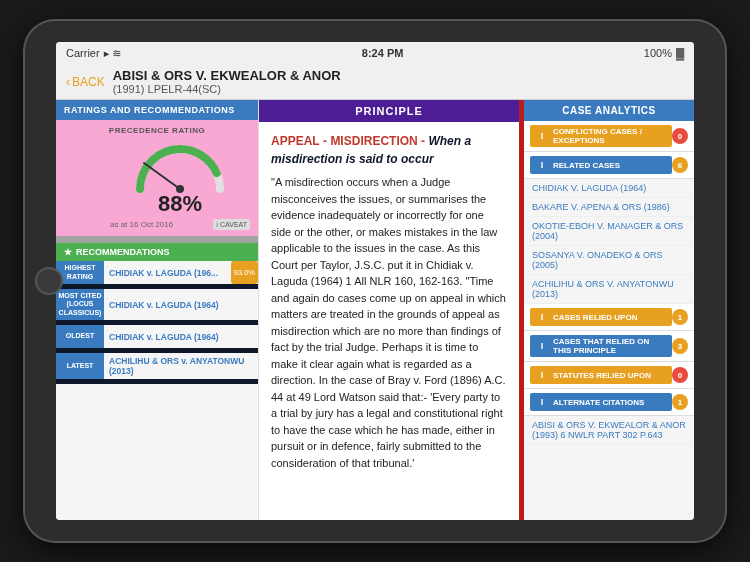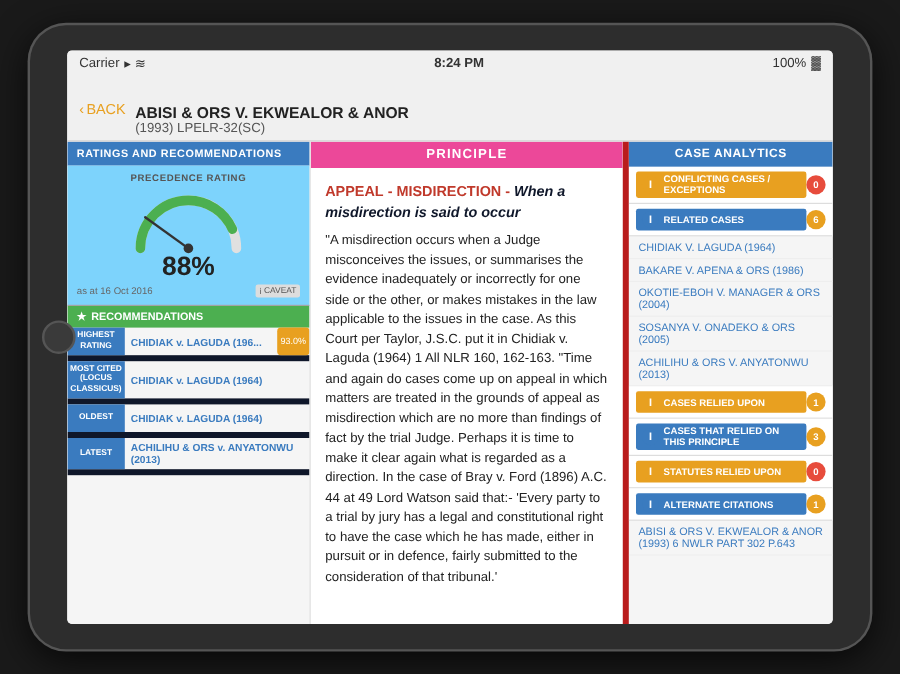--- a/index.html
+++ b/index.html
@@ -75,21 +75,20 @@
       gap: 2px;
       cursor: pointer;
     }
     .header-title-block {
       flex: 1;
     }
     .header-title {
       font-size: 13px;
       font-weight: 700;
       color: #222;
-      margin-top: 18px;
     }
     .header-subtitle {
       font-size: 11px;
       color: #555;
     }
     
     .main-content {
       flex: 1;
       display: flex;
       overflow: hidden;
@@ -106,37 +105,38 @@
     .section-header-blue {
       background: #3a7bbf;
       color: white;
       font-size: 9px;
       font-weight: 700;
       text-transform: uppercase;
       padding: 5px 8px;
       letter-spacing: 0.5px;
     }
     .ratings-section {
-      background: #7dd3fc;
+      background: #f9a8d4;
       padding: 6px 8px;
-      border-bottom: 1px solid #a3a3a3;
+      border-bottom: 7px solid #a3a3a3;
     }
     .precedence-label {
       text-align: center;
       font-size: 8px;
       font-weight: 700;
       color: #555;
       text-transform: uppercase;
       letter-spacing: 0.5px;
       margin-bottom: 4px;
     }
     .gauge-container {
       display: flex;
       flex-direction: column;
       align-items: center;
+      margin-left: 46px;
     }
     .gauge-svg { display: block; }
     .gauge-value {
       font-size: 22px;
       font-weight: 700;
       color: #222;
       text-align: center;
       margin-top: -8px;
     }
     .gauge-footer {
@@ -216,21 +216,21 @@
     }
     
     .middle-panel {
       flex: 1;
       display: flex;
       flex-direction: column;
       overflow: hidden;
       background: #fff;
     }
     .principle-header {
-      background: #ec4899;
+      background: #4c1d95;
       color: white;
       text-align: center;
       font-size: 11px;
       font-weight: 700;
       padding: 5px;
       letter-spacing: 1px;
     }
     .principle-content {
       flex: 1;
       overflow: hidden;
@@ -347,21 +347,21 @@
       </div>
     </div>
 
     <div class="app-header">
       <div class="back-btn">
         <span>‹</span>
         <span>BACK</span>
       </div>
       <div class="header-title-block">
         <div class="header-title">ABISI &amp; ORS V. EKWEALOR &amp; ANOR</div>
-        <div class="header-subtitle">(1993) LPELR-32(SC)</div>
+        <div class="header-subtitle">(1991) LPELR-44(SC)</div>
       </div>
     </div>
 
     <div class="main-content">
 
       <div class="left-panel">
         <div class="section-header-blue">RATINGS AND RECOMMENDATIONS</div>
 
         <div class="ratings-section">
           <div class="precedence-label">PRECEDENCE RATING</div>

